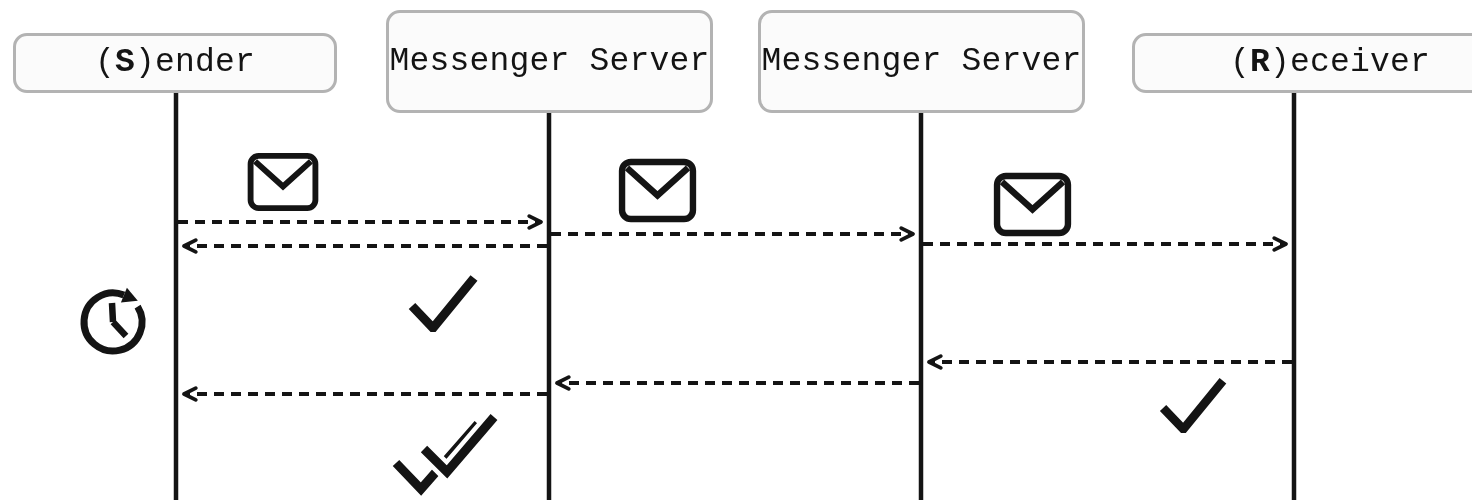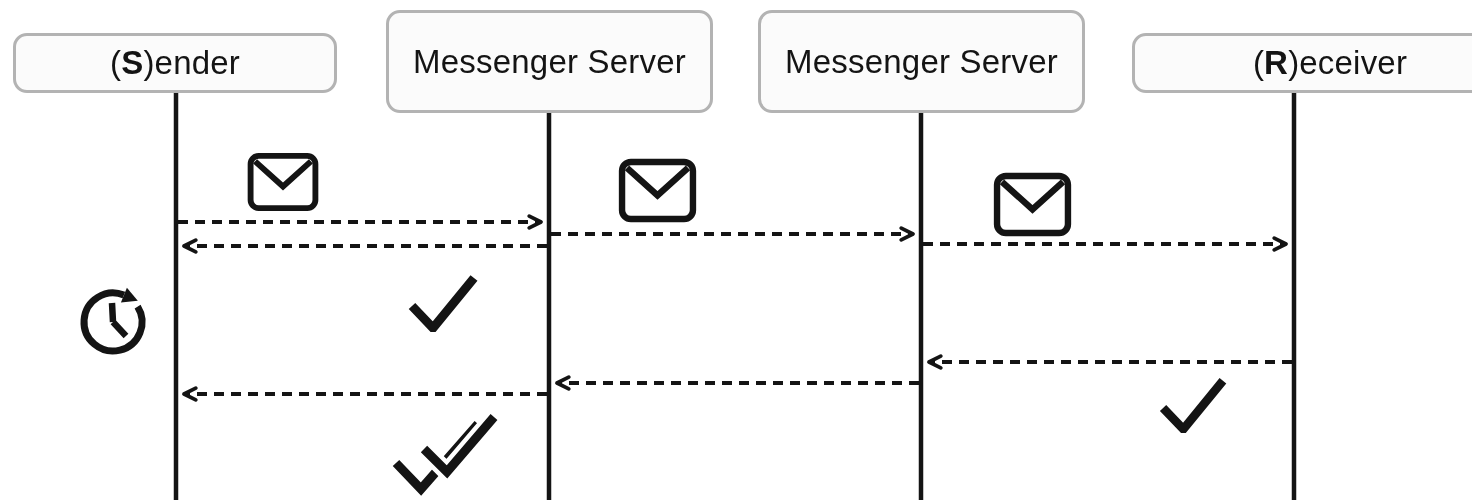--- a/index.html
+++ b/index.html
@@ -3,21 +3,21 @@
 <meta charset="utf-8">
 <style>
   :root{
     --stroke:#141414; --text:#141414;
     --box-border:#b3b3b3; --box-fill:#fbfbfb; --bg:#ffffff;
   }
   html,body{margin:0;padding:0;background:var(--bg);}
   .canvas{
     position:relative;width:1472px;height:500px;overflow:hidden;
     background:var(--bg);color:var(--text);
-    font-family:Liberation Sans, sans-serif;
+    font-family:Liberation Mono, monospace;
   }
   svg.layer{position:absolute;left:0;top:0;z-index:1;}
   .lifeline{stroke:var(--stroke);stroke-width:4.5;}
   .msg{stroke:var(--stroke);stroke-width:4;stroke-dasharray:10 7;fill:none;}
   .actor-box{
     position:absolute;z-index:2;box-sizing:border-box;
     border:3px solid var(--box-border);border-radius:14px;
     background:var(--box-fill);
     display:flex;flex-direction:column;justify-content:center;align-items:center;
     text-align:center;font-size:33px;line-height:46px;color:var(--text);

